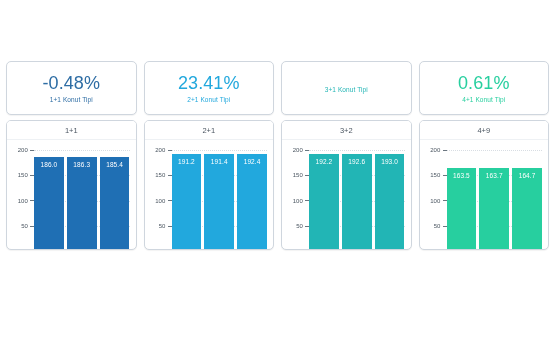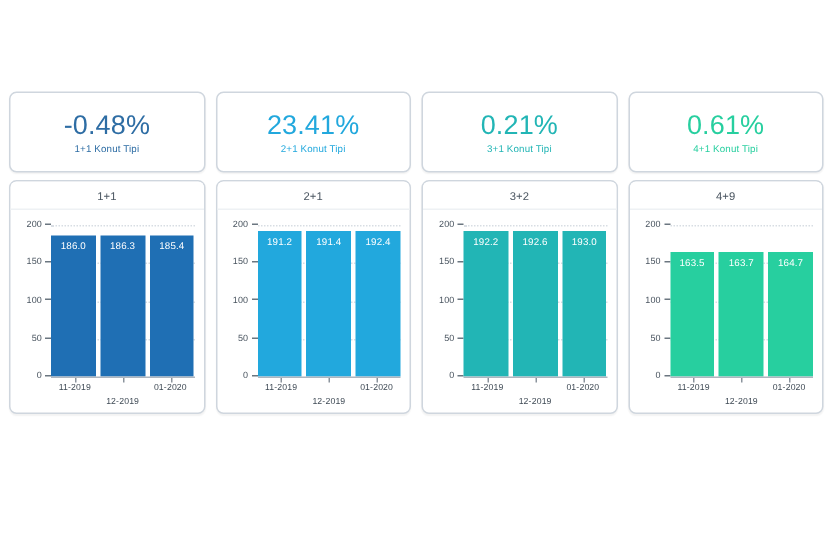--- a/index.html
+++ b/index.html
@@ -44,21 +44,21 @@
   .kpi-label{
     font-size:6.5px;
     line-height:9px;
     margin-top:2px;
     letter-spacing:0.1px;
   }
   
   .chart-row{
     position:absolute;
     left:6px;top:120px;
-    width:543px;height:156px;
+    width:543px;height:130px;
     display:flex;
     gap:7px;
   }
   .chart-card{
     flex:1 1 0;
     background:#ffffff;
     border:1px solid #cfd6de;
     border-radius:5px;
     box-shadow:0 1px 1px rgba(0,0,0,0.05);
     display:flex;
@@ -185,21 +185,20 @@
       <div class="kpi-value" style="color: rgb(46, 109, 164);">-0.48%</div>
       <div class="kpi-label" style="color: rgb(46, 109, 164);">1+1 Konut Tipi</div>
     </div>
 
     <div class="kpi-card">
       <div class="kpi-value" style="color: rgb(34, 168, 221);">23.41%</div>
       <div class="kpi-label" style="color: rgb(34, 168, 221);">2+1 Konut Tipi</div>
     </div>
 
     <div class="kpi-card">
-      <div class="kpi-value" style="color: rgb(34, 181, 181);">0.21%</div>
       <div class="kpi-label" style="color: rgb(34, 181, 181);">3+1 Konut Tipi</div>
     </div>
 
     <div class="kpi-card">
       <div class="kpi-value" style="color: rgb(39, 207, 159);">0.61%</div>
       <div class="kpi-label" style="color: rgb(39, 207, 159);">4+1 Konut Tipi</div>
     </div>
 
   </div>
 

